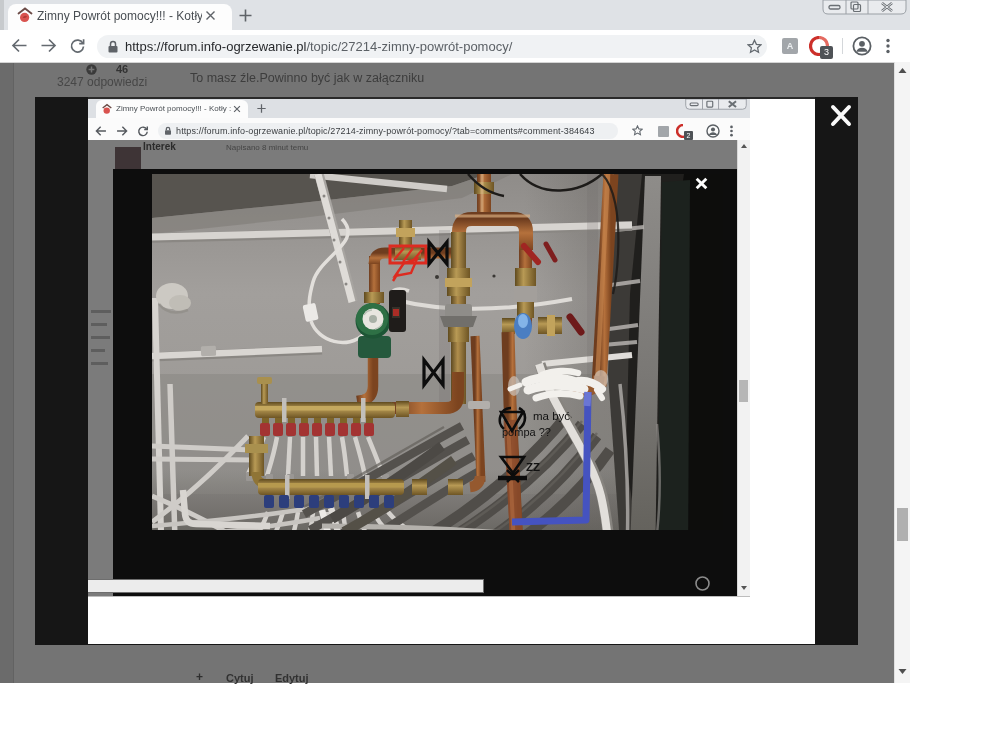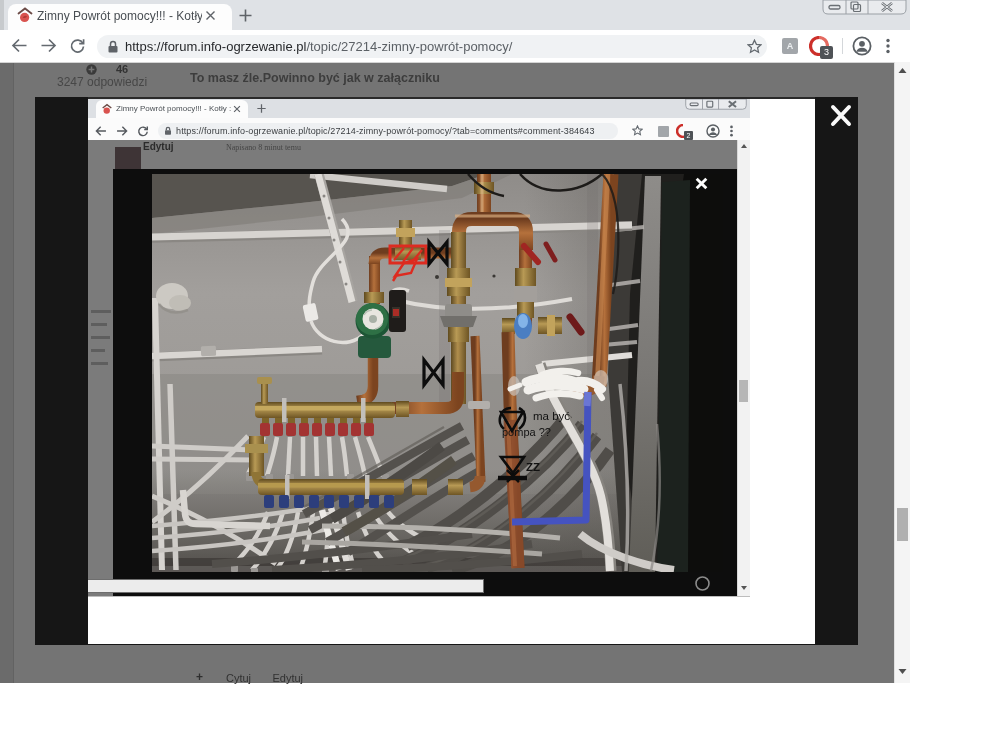--- a/index.html
+++ b/index.html
@@ -99,24 +99,24 @@
     <div class="abs" style="left:13px;top:63px;width:1px;height:620px;background:#626262;"></div>
 
     <div class="abs" style="left:86px;top:63px;width:60px;height:12px;color:#333333;font-size:11px;font-weight:bold;">
       <svg class="abs" style="left:0;top:0.5px;" width="11" height="11" viewBox="0 0 11 11">
           <circle cx="5.5" cy="5.5" r="5.2" fill="#3a3a3a"></circle>
           <path d="M5.5 2.6 V8.4 M2.6 5.5 H8.4" stroke="#747474" stroke-width="1.5"></path>
         </svg>
       <span style="position:absolute;left:14px;top:0;margin-left:16px;">46</span>
     </div>
     <div class="abs" style="left:57px;top:75px;font-size:12px;color:#474747;">3247 odpowiedzi</div>
-    <div class="abs" style="left:190px;top:71px;font-size:12.5px;color:#3d3d3d;font-weight:bold;">To masz źle.Powinno być jak w załączniku</div>
+    <div class="abs" style="left:190px;top:71px;font-size:12.5px;color:#3d3d3d;">To masz źle.Powinno być jak w załączniku</div>
 
     <div class="abs" style="left:196px;top:670px;font-size:12px;color:#2e2e2e;font-weight:bold;">+</div>
-    <div class="abs" style="left:226px;top:672px;font-size:11px;color:#313131;">Cytuj&nbsp;&nbsp;&nbsp;&nbsp;&nbsp;&nbsp;&nbsp;Edytuj</div>
+    <div class="abs" style="left:226px;top:672px;font-size:11px;color:#313131;font-weight:bold;">Cytuj&nbsp;&nbsp;&nbsp;&nbsp;&nbsp;&nbsp;&nbsp;Edytuj</div>
 
     <div class="abs" style="left:35px;top:97px;width:823px;height:548px;background:#161616;"></div>
 
     <div class="abs" id="inner" style="left:88px;top:97px;width:727px;height:547px;background:#ffffff;overflow:hidden;">
 
       <div class="abs" style="left:0;top:0;width:727px;height:2px;background:#2a2a2a;"></div>
 
       <div class="abs" style="left:0;top:2px;width:662px;height:19px;background:#dde0e4;"></div>
       <div class="abs" style="left:8px;top:3px;width:152px;height:18px;background:#fcfcfc;border-radius:6px 6px 0 0;"></div>
       <svg class="abs" style="left:13px;top:6px;" width="12" height="12" viewBox="0 0 18 18">
@@ -172,33 +172,33 @@
         </svg>
       <svg class="abs" style="left:641px;top:28px;" width="5" height="12" viewBox="0 0 6 16">
           <circle cx="3" cy="2.5" r="1.8" fill="#5a5f64"></circle>
           <circle cx="3" cy="8" r="1.8" fill="#5a5f64"></circle>
           <circle cx="3" cy="13.5" r="1.8" fill="#5a5f64"></circle>
         </svg>
 
       <div class="abs" style="left:0;top:43px;width:650px;height:456px;background:#7b7b7b;"></div>
 
       <div class="abs" style="left:27px;top:50px;width:26px;height:22px;background:#3e3436;"></div>
-      <div class="abs" style="left:55px;top:44px;font-size:10px;font-weight:bold;color:#2b2b2b;">Edytuj</div>
-      <div class="abs" style="left:138px;top:46px;font-size:8px;color:#454545;font-family:Liberation Serif, serif;">Napisano 8 minut temu</div>
+      <div class="abs" style="left:55px;top:44px;font-size:10px;font-weight:bold;color:#2b2b2b;">Interek</div>
+      <div class="abs" style="left:138px;top:46px;font-size:8px;color:#454545;">Napisano 8 minut temu</div>
       <div class="abs" style="left:41px;top:62px;font-size:7.5px;color:#414141;margin-top:9px;">Nowy Forumowicz</div>
 
       <div class="abs" style="left:3px;top:213px;width:20px;height:3px;background:#5e5e5e;"></div>
       <div class="abs" style="left:3px;top:226px;width:16px;height:3px;background:#5e5e5e;"></div>
       <div class="abs" style="left:3px;top:239px;width:19px;height:3px;background:#5e5e5e;"></div>
       <div class="abs" style="left:3px;top:252px;width:14px;height:3px;background:#5e5e5e;"></div>
       <div class="abs" style="left:3px;top:265px;width:17px;height:3px;background:#5e5e5e;"></div>
 
       <div class="abs" style="left:25px;top:72px;width:624px;height:427px;background:#0d0d0d;"></div>
 
-      <div class="abs" id="photo" style="left:64px;top:77px;width:571px;height:398px;background:#ef4444;overflow:hidden;">
+      <div class="abs" id="photo" style="left:64px;top:77px;width:571px;height:356px;background:#ef4444;overflow:hidden;">
         <svg width="571" height="398" viewBox="0 0 571 398">
           <defs>
             <linearGradient id="wallg" x1="0" y1="0" x2="0" y2="1">
               <stop offset="0" stop-color="#8f8c89"></stop>
                 <stop offset="0.3" stop-color="#a29f9c"></stop>
                 <stop offset="1" stop-color="#96938f"></stop>
             </linearGradient>
             <linearGradient id="brassv" x1="0" y1="0" x2="1" y2="0">
               <stop offset="0" stop-color="#5f4a1e"></stop>
                 <stop offset="0.4" stop-color="#b89a55"></stop>

